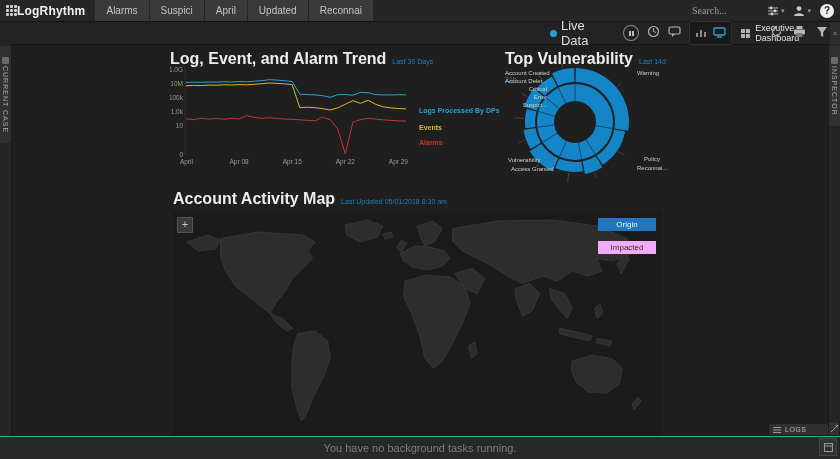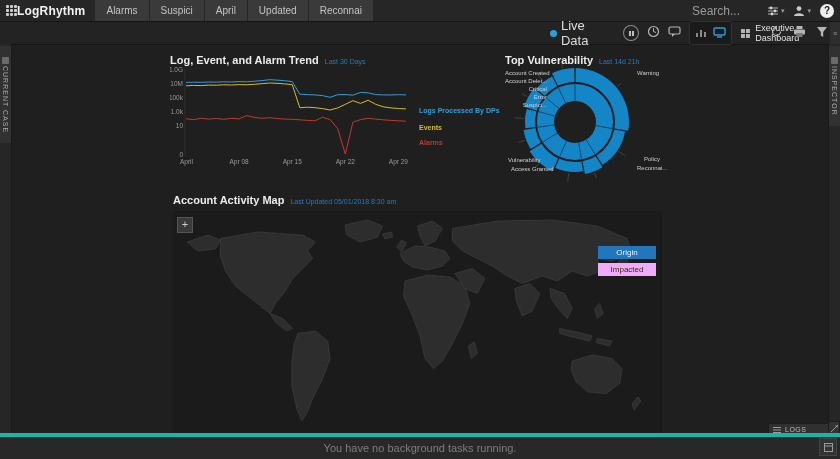--- a/index.html
+++ b/index.html
@@ -13,21 +13,21 @@
   .logo-dots{display:grid;grid-template-columns:repeat(3,3px);grid-auto-rows:3px;gap:1px;}
   .logo-dots i{background:#cfcfcf;border-radius:1px;}
   .logo-text{font-size:12px;font-weight:bold;color:#f2f2f2;letter-spacing:.2px;}
   .tabs{display:flex;}
   .tab{padding:0 11px;display:flex;align-items:center;font-size:10px;color:#c4c4c4;
        background:#3a3a3a;border-right:1px solid #262626;cursor:default;}
   .tab.active{background:#535353;color:#fff;}
   .tb-spacer{flex:1;}
   .topbar-right{display:flex;align-items:center;gap:9px;padding-right:6px;}
   .search{width:64px;background:transparent;border:none;outline:none;color:#bbb;
-          font-size:12px;font-family:Liberation Sans, sans-serif;}
+          font-size:10px;font-family:Liberation Serif, serif;}
   .search::placeholder{color:#9a9a9a;}
   .icon-group{display:flex;align-items:center;gap:2px;}
   .caret{font-size:7px;color:#9a9a9a;}
   .help-badge{width:14px;height:14px;border-radius:50%;background:#f0f0f0;color:#222;
           font-size:10px;font-weight:bold;display:flex;align-items:center;justify-content:center;}
 
   
   .toolbar{position:absolute;left:0;top:22px;width:840px;height:22px;background:#232323;
            border-bottom:1px solid #141414;}
   .tb-center{position:absolute;left:506px;top:0;height:22px;display:flex;align-items:center;gap:8px;}
@@ -46,21 +46,21 @@
   
   .strip{position:absolute;top:44px;bottom:22px;width:11px;background:#262626;}
   .strip.left{left:0;border-right:1px solid #191919;}
   .strip.right{right:0;border-left:1px solid #191919;}
   .vtab{margin-top:2px;background:#313131;padding:8px 0 10px 0;writing-mode:vertical-rl;
         font-size:7px;letter-spacing:1px;color:#a8a8a8;text-transform:uppercase;
         display:flex;align-items:center;width:11px;box-sizing:border-box;}
   .strip-ico{display:block;width:7px;height:7px;margin:3px auto 2px auto;background:#6a6a6a;border-radius:1px;}
 
   
-  .panel-title{font-size:11px;font-weight:bold;color:#ececec;}
+  .panel-title{font-size:16px;font-weight:bold;color:#ececec;}
   .panel-sub{font-size:7px;color:#1d7fc4;margin-left:6px;font-weight:normal;}
 
   .trend-panel{position:absolute;left:170px;top:50px;width:302px;height:138px;}
   .trend-svg-wrap{position:absolute;left:0;top:13px;}
   .series-label{position:absolute;font-size:7px;font-weight:bold;white-space:nowrap;}
   .s0{left:249px;top:57px;color:#2d9fd8;}
   .s1{left:249px;top:74px;color:#d8b92c;}
   .s2{left:249px;top:89px;color:#c0392b;}
   text.tick{fill:#9a9a9a;font-size:6.5px;font-family:"Liberation Sans",sans-serif;}
 
@@ -76,33 +76,33 @@
   .p-susp{top:52px;}
   .p-error{top:44px;}
   .p-critical{top:36px;}
   .p-accdel{top:28px;}
   .p-acccre{top:20px;}
 
   .map-panel{position:absolute;left:173px;top:190px;width:489px;height:246px;}
   .map-area{position:relative;margin-top:3px;width:489px;height:230px;background:#1b1b1b;overflow:hidden;}
   .zoom-btn{position:absolute;left:4px;top:6px;width:14px;height:14px;background:#3a3a3a;
             border:1px solid #555;color:#ccc;font-size:11px;line-height:13px;text-align:center;}
-  .legend{position:absolute;right:6px;top:7px;display:flex;flex-direction:column;gap:4px;margin-top:28px;}
+  .legend{position:absolute;right:6px;top:7px;display:flex;flex-direction:column;gap:10px;}
   .legend-btn{width:58px;height:13px;font-size:8px;display:flex;align-items:center;justify-content:center;}
   .legend-origin{background:#2176bd;color:#eaf4fb;}
   .legend-impacted{background:#f0abfc;color:#3a3000;}
 
   
   .logs-tab{position:absolute;right:10px;bottom:23px;width:62px;height:13px;background:#303030;
             border:1px solid #1c1c1c;display:flex;align-items:center;gap:4px;padding:0 4px;
             font-size:7px;letter-spacing:.5px;color:#bdbdbd;box-sizing:border-box;}
   .logs-corner{position:absolute;right:0;bottom:23px;width:10px;height:13px;background:#333;
                border:1px solid #1c1c1c;display:flex;align-items:center;justify-content:center;}
   .statusbar{position:absolute;left:0;bottom:0;width:840px;height:22px;background:#282828;
-             border-top:4px solid #14b8a6;display:flex;align-items:center;justify-content:center;}
+             border-top:1px solid #14b8a6;display:flex;align-items:center;justify-content:center;}
   .status-msg{font-size:11px;color:#7d7d7d;}
   .status-corner{position:absolute;right:3px;bottom:3px;width:16px;height:16px;background:#333;
                  border:1px solid #444;display:flex;align-items:center;justify-content:center;}
 </style>
 </head>
 <body>
 
 <div class="app">
 
   <header class="topbar">

